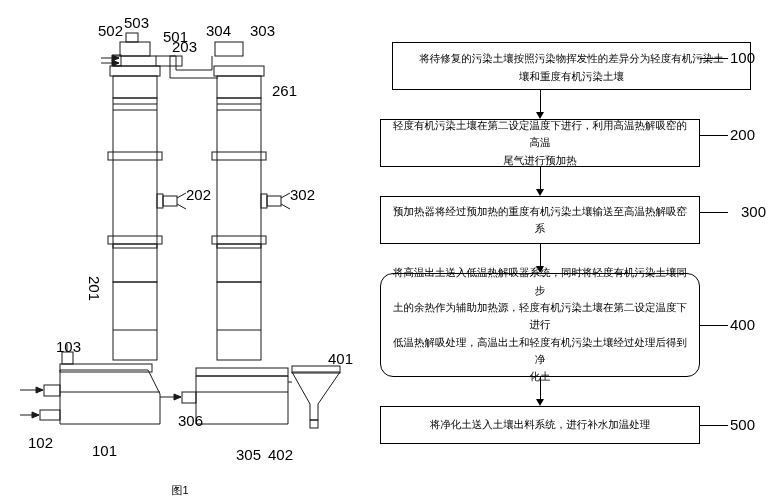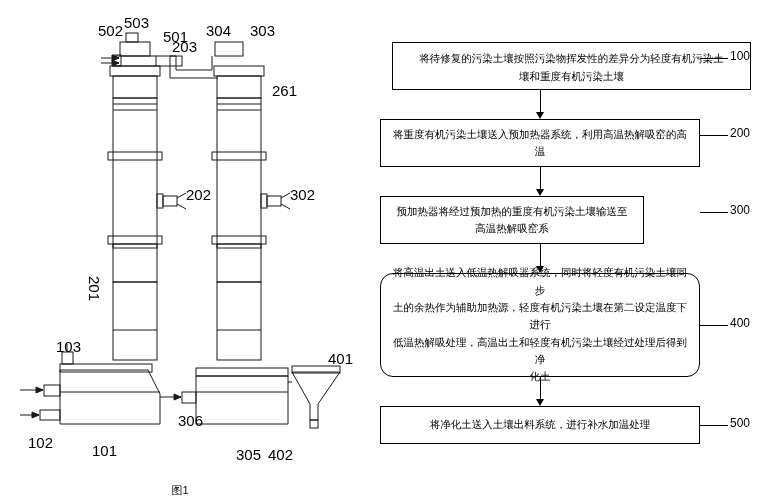--- a/index.html
+++ b/index.html
@@ -52,21 +52,21 @@
     justify-content: center;
     text-align: center;
     font-size: 10.5px;
     line-height: 1.65;
     padding: 4px 12px;
     background: #fff;
   }
   .flow-box span { display: block; }
   .step-label {
     position: absolute;
-    font-size: 12px;
+    font-size: 15px;
     color: #000;
   }
   .lead {
     position: absolute;
     border-top: 1px solid #000;
     height: 0;
   }
   .arrow-down {
     position: absolute;
     width: 0; height: 0;
@@ -217,35 +217,36 @@
         <span>壤和重度有机污染土壤</span>
       </div>
     </div>
     <div class="lead" style="left:340px; top:58px; width:28px;"></div>
     <div class="step-label" style="left:370px; top:49px;">100</div>
     <div class="vline" style="left:180px; top:90px; height:25px;"></div>
     <div class="arrow-down" style="left:176px; top:112px;"></div>
 
     <div class="flow-box" style="left:20px; top:119px; width:320px; height:48px;">
       <div>
-        <span>将重度有机污染土壤送入预加热器系统，利用高温热解吸窑的高温</span>
+        <span>轻度有机污染土壤在第二设定温度下进行，利用高温热解吸窑的高温</span>
+        <span>尾气进行预加热</span>
       </div>
     </div>
     <div class="lead" style="left:340px; top:135px; width:28px;"></div>
     <div class="step-label" style="left:370px; top:126px;">200</div>
     <div class="vline" style="left:180px; top:167px; height:25px;"></div>
     <div class="arrow-down" style="left:176px; top:189px;"></div>
 
-    <div class="flow-box" style="left:20px; top:196px; width:264px; height:48px;">
+    <div class="flow-box" style="left:20px; top:196px; width:320px; height:48px;">
       <div>
         <span>预加热器将经过预加热的重度有机污染土壤输送至高温热解吸窑系</span>
       </div>
     </div>
     <div class="lead" style="left:340px; top:212px; width:28px;"></div>
-    <div class="step-label" style="left:370px; top:203px;">300</div>
+    <div class="step-label" style="left:381px; top:203px;">300</div>
     <div class="vline" style="left:180px; top:244px; height:25px;"></div>
     <div class="arrow-down" style="left:176px; top:266px;"></div>
 
     <div class="flow-box" style="left:20px; top:273px; width:320px; height:104px;border-radius:13px;">
       <div>
         <span>将高温出土送入低温热解吸器系统，同时将轻度有机污染土壤同步</span>
         <span>土的余热作为辅助加热源，轻度有机污染土壤在第二设定温度下进行</span>
         <span>低温热解吸处理，高温出土和轻度有机污染土壤经过处理后得到净</span>
         <span>化土</span>
       </div>

